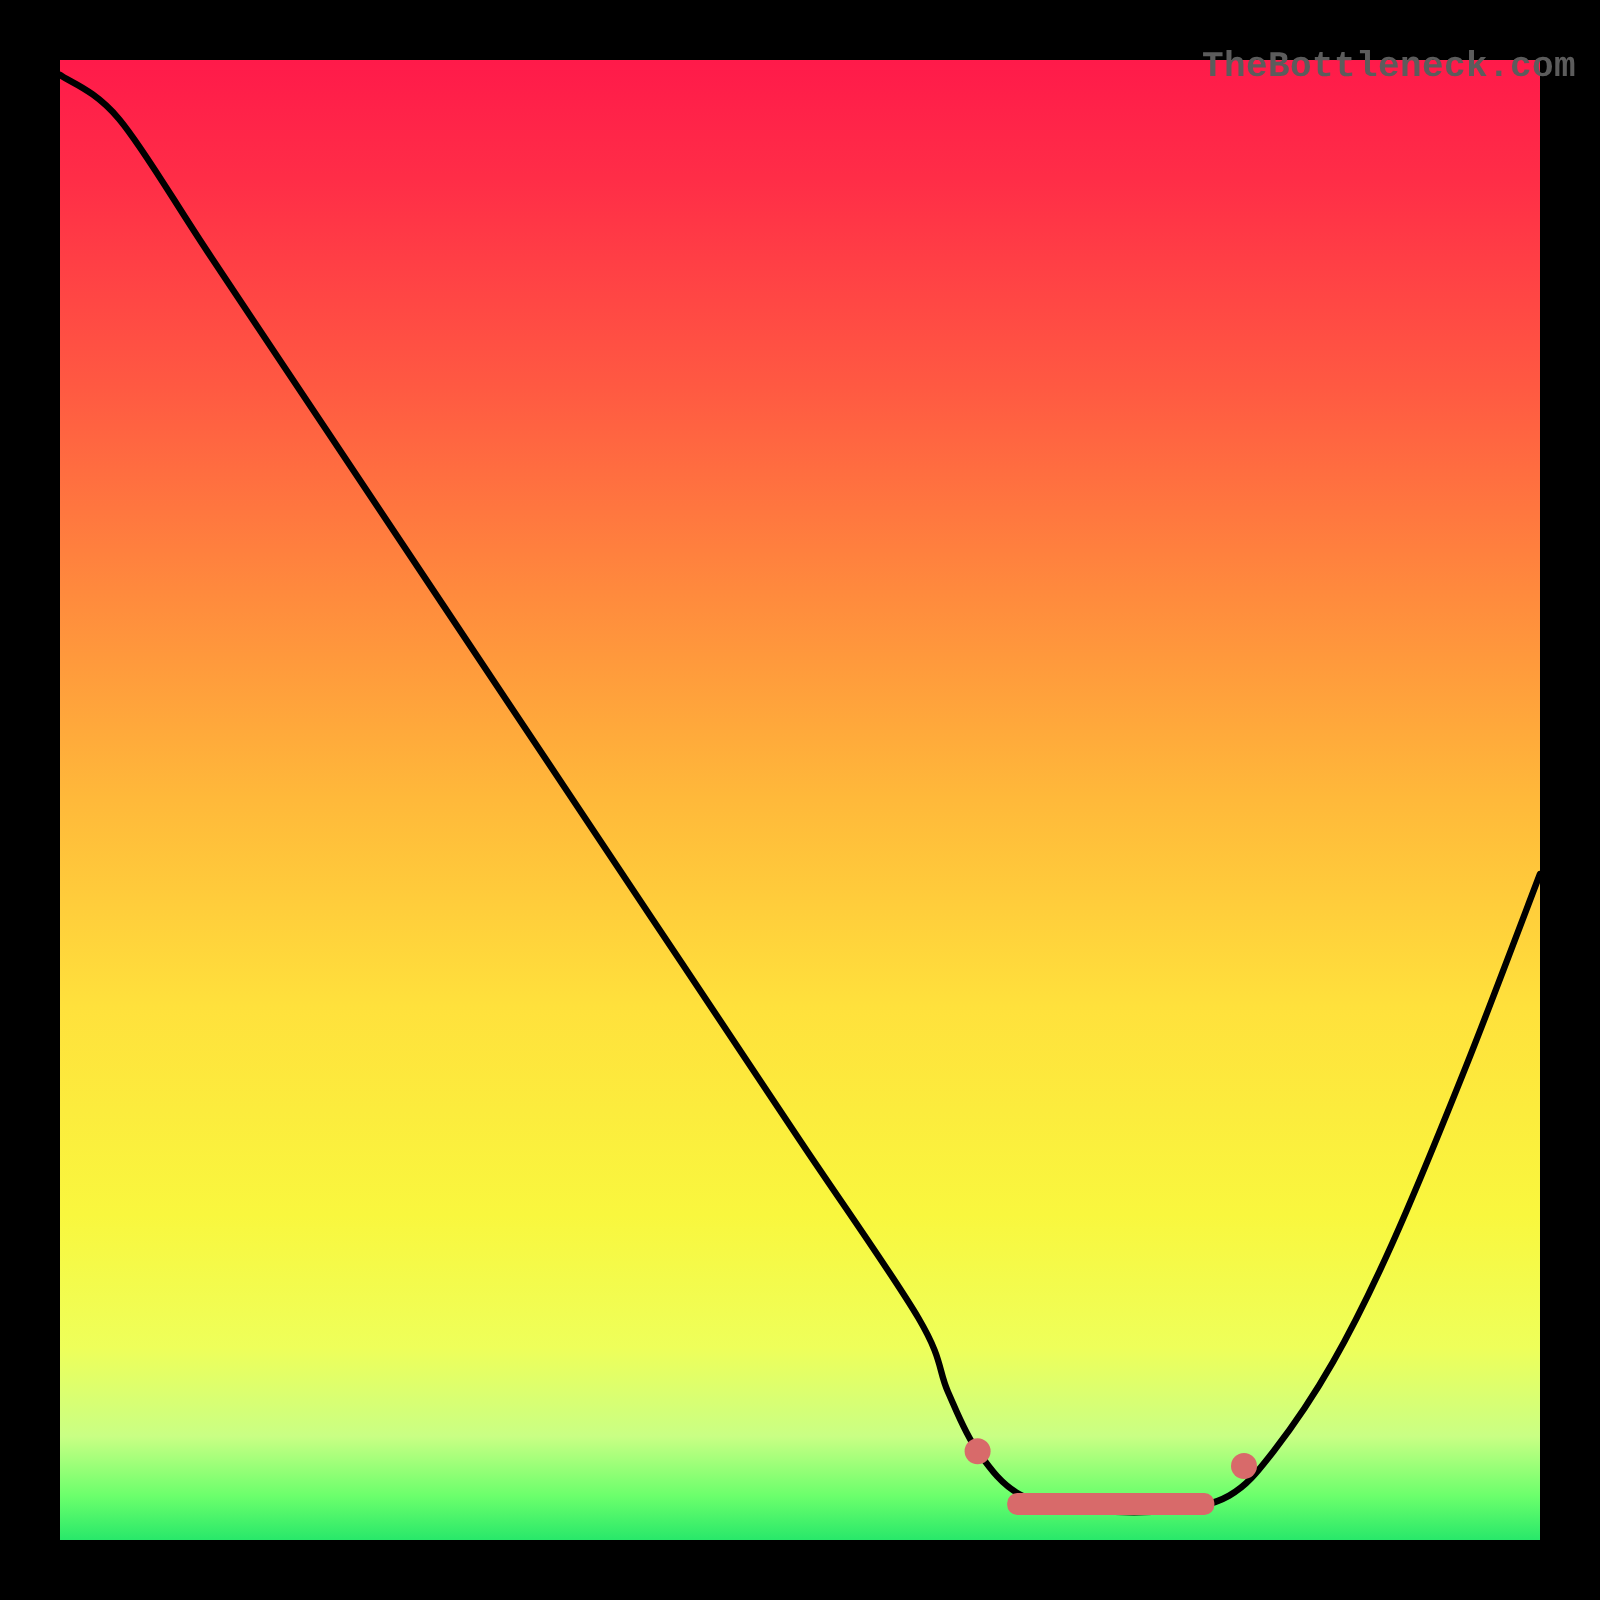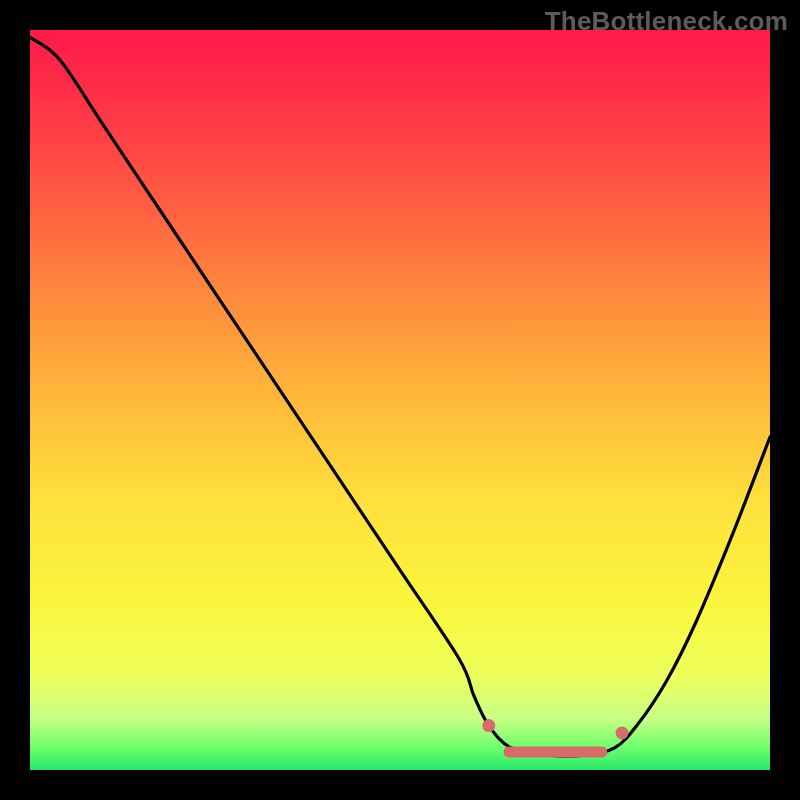--- a/index.html
+++ b/index.html
@@ -1,23 +1,23 @@
 <!DOCTYPE html>
 <html><head>
 <meta charset="utf-8">
 <style>
   * { margin: 0; padding: 0; box-sizing: border-box; }
   html, body { width: 800px; height: 800px; overflow: hidden; background: #000; }
   .container { position: relative; width: 800px; height: 800px; background: #000; }
   .watermark {
     position: absolute;
-    top: 6px;
+    top: 24px;
     right: 12px;
-    font-family: Liberation Sans, sans-serif;
-    font-size: 26px;
+    font-family: Liberation Mono, monospace;
+    font-size: 18px;
     font-weight: bold;
     color: #5c5c5c;
     letter-spacing: 0.2px;
     z-index: 10;
   }
   .plot-outer {
     position: absolute;
     left: 30px;
     top: 30px;
     width: 740px;

